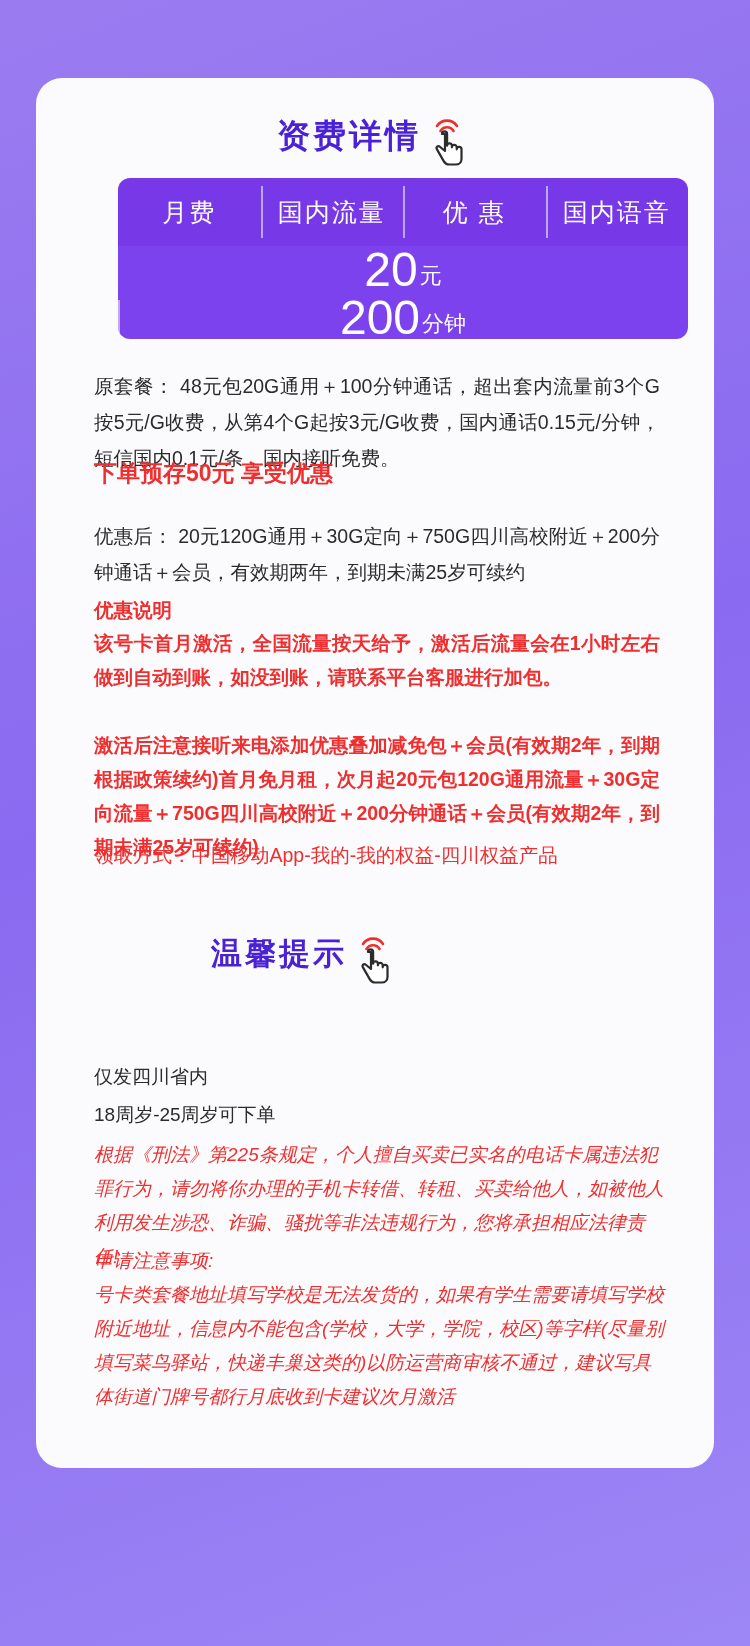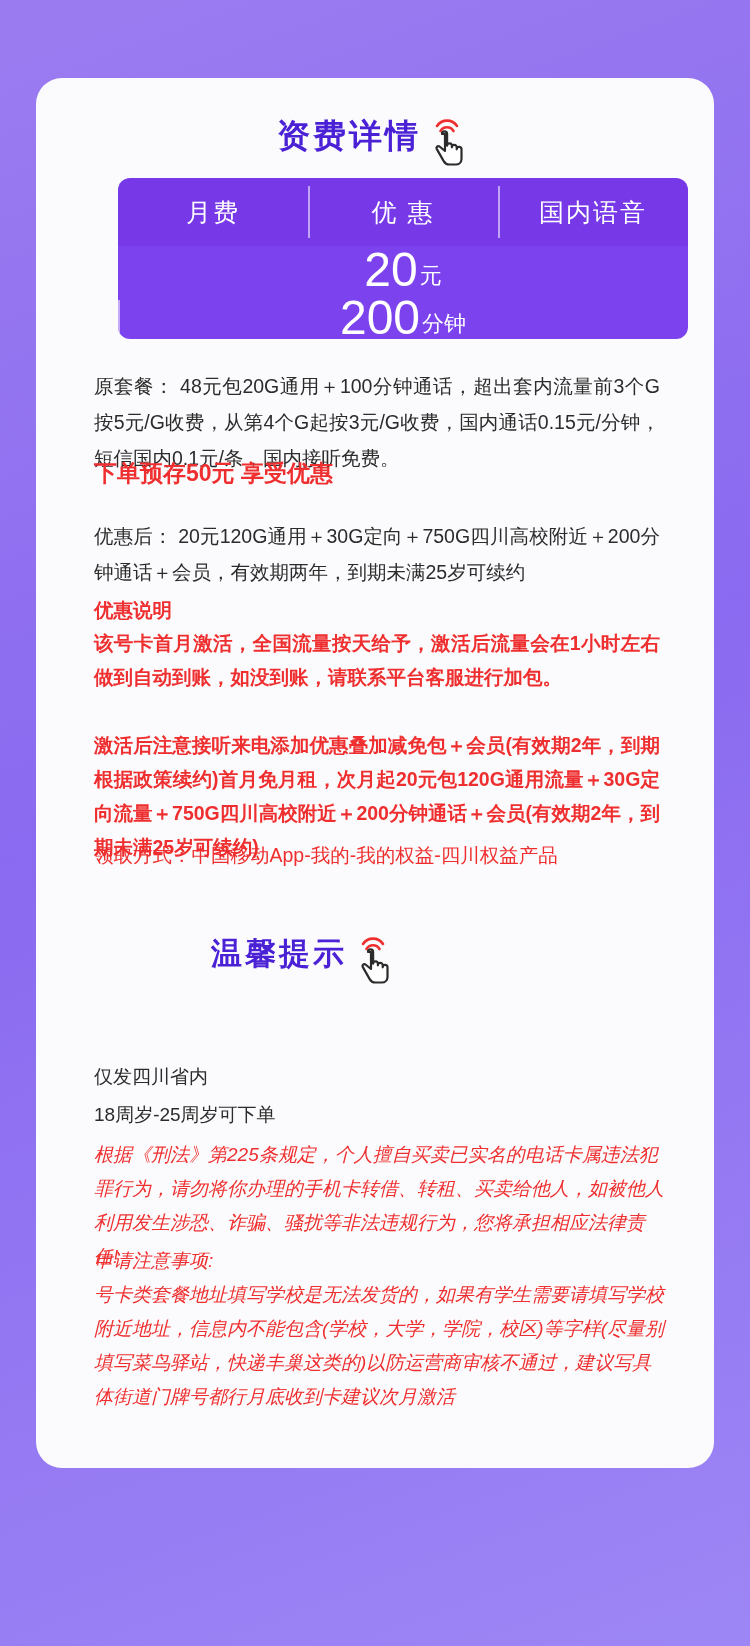--- a/index.html
+++ b/index.html
@@ -175,20 +175,21 @@
                    v-1.6 c0 -1.4 -1.1 -2.4 -2.4 -2.4 -1.3 0 -2.4 1 -2.4 2.4
                    V20 c0 -1.5 -1.2 -2.6 -2.6 -2.6 -1.4 0 -2.5 1.1 -2.5 2.6 z"></path>
         </g>
       </svg>
     </span>
   </div>
 
   <div class="fee-table">
     <div class="fee-row fee-head">
       <div class="fee-cell">月费</div>
+      <div class="fee-cell">国内流量</div>
       <div class="fee-cell">优 惠</div>
       <div class="fee-cell">国内语音</div>
     </div>
     <div class="fee-row fee-body">
       <div class="fee-cell">
         <span class="big-val">20</span>
           <span class="unit">元</span>
       </div>
       <div class="fee-cell">
         <span class="big-val">200</span>

